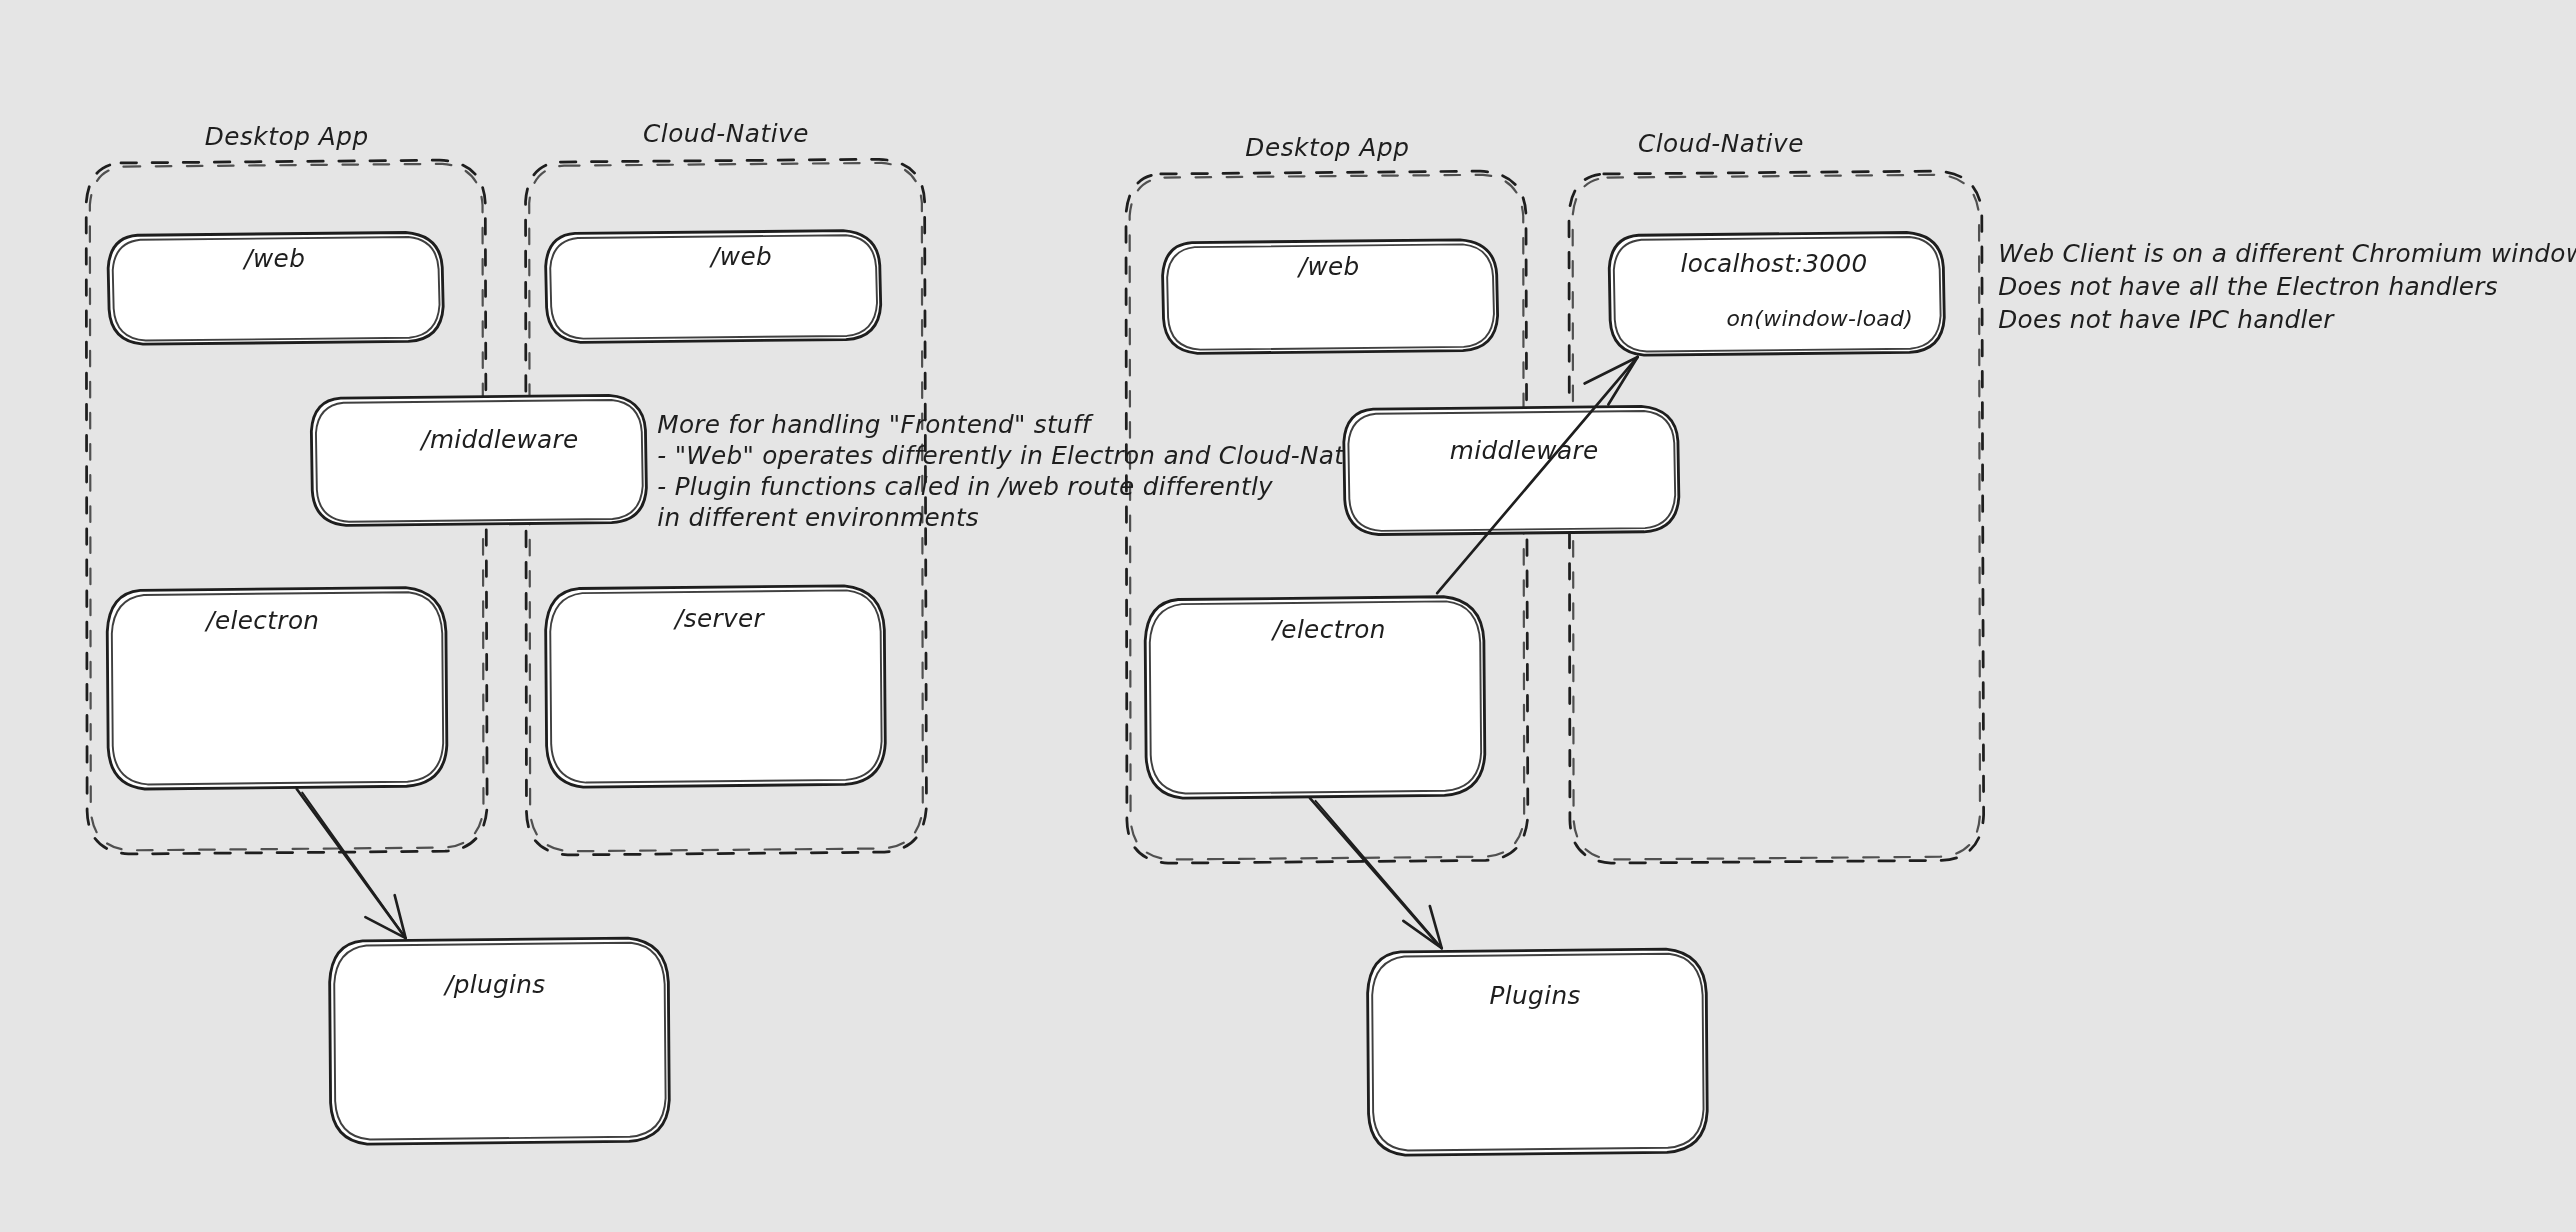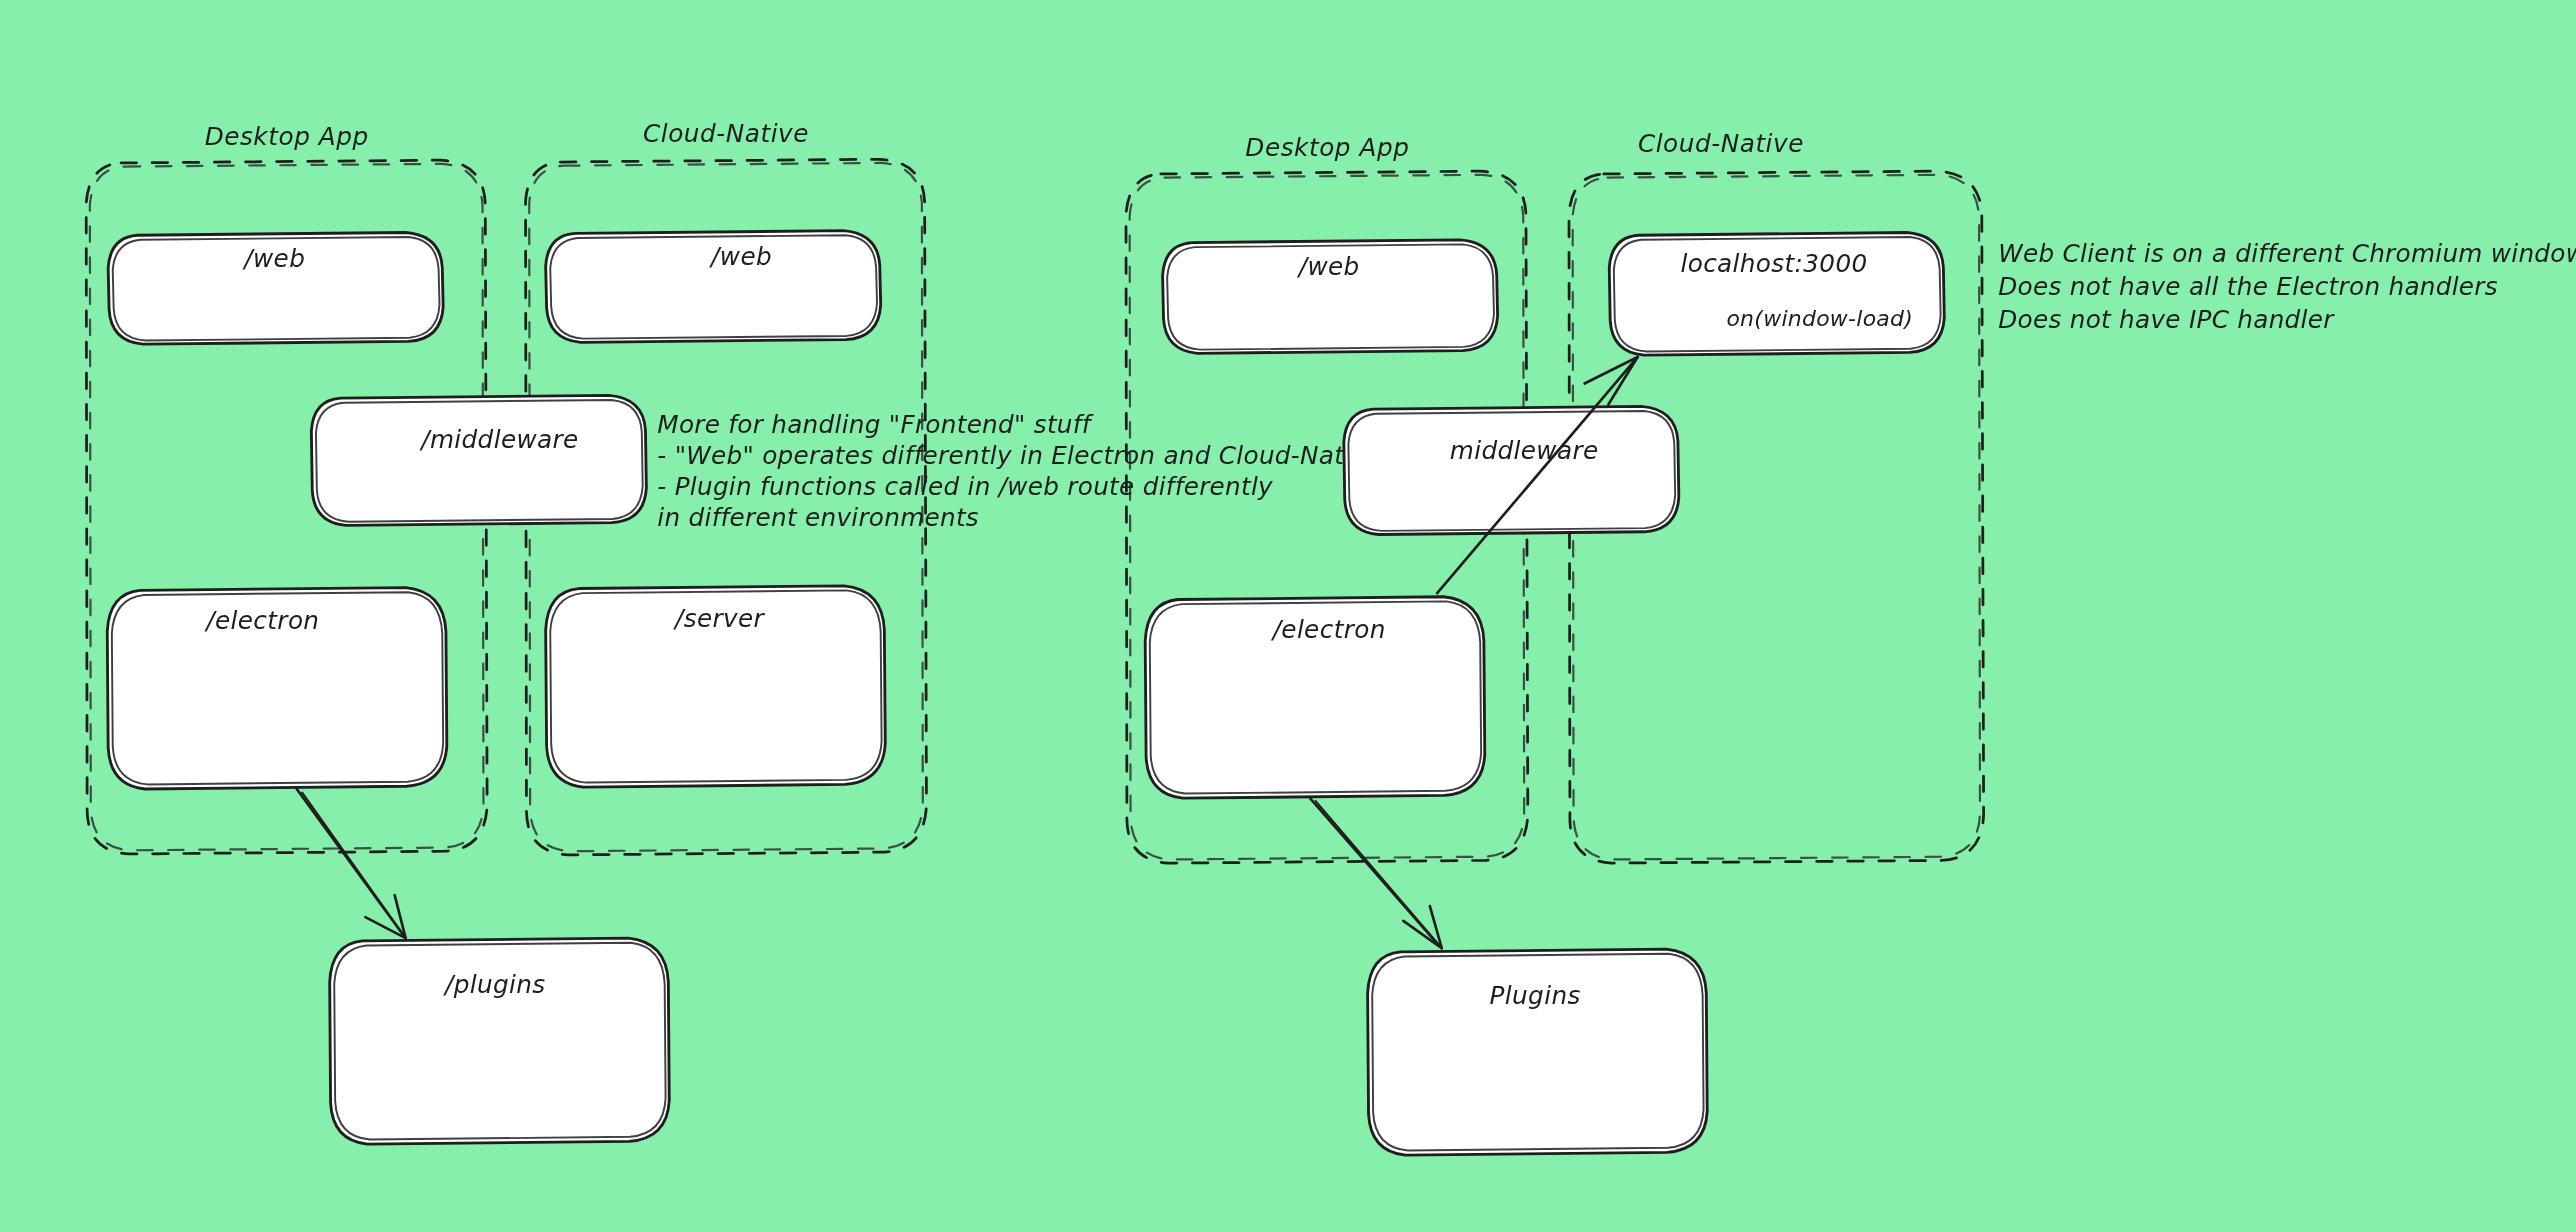--- a/index.html
+++ b/index.html
@@ -10,21 +10,21 @@
   body {
     width: 2576px;
     height: 1232px;
     overflow: hidden;
     font-family: "DejaVu Sans", sans-serif;
   }
   #canvas {
     position: relative;
     width: 2576px;
     height: 1232px;
-    background: #86efac;
+    background: #e5e5e5;
   }
   svg.layer {
     position: absolute;
     top: 0;
     left: 0;
     width: 2576px;
     height: 1232px;
     overflow: visible;
   }
   .hand {

